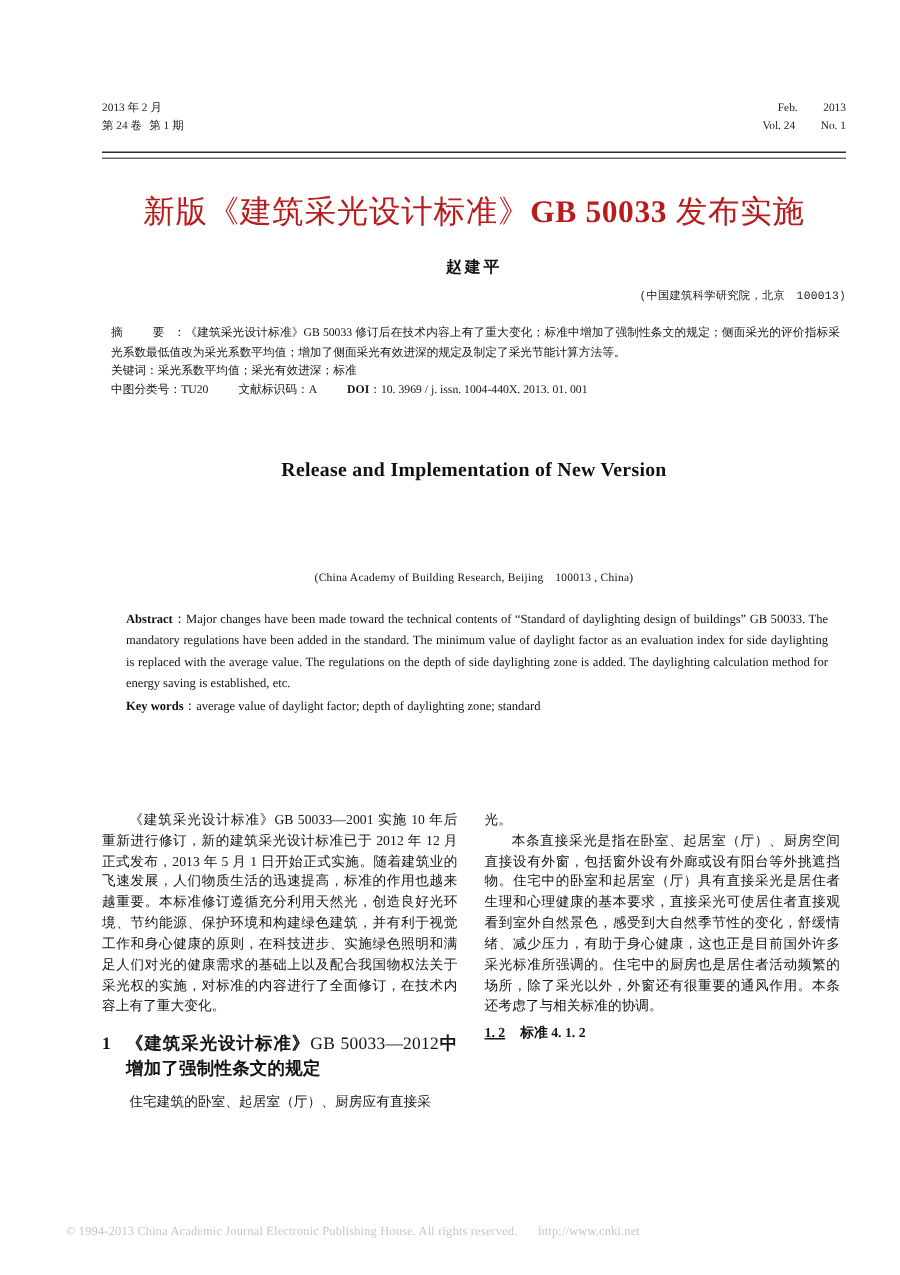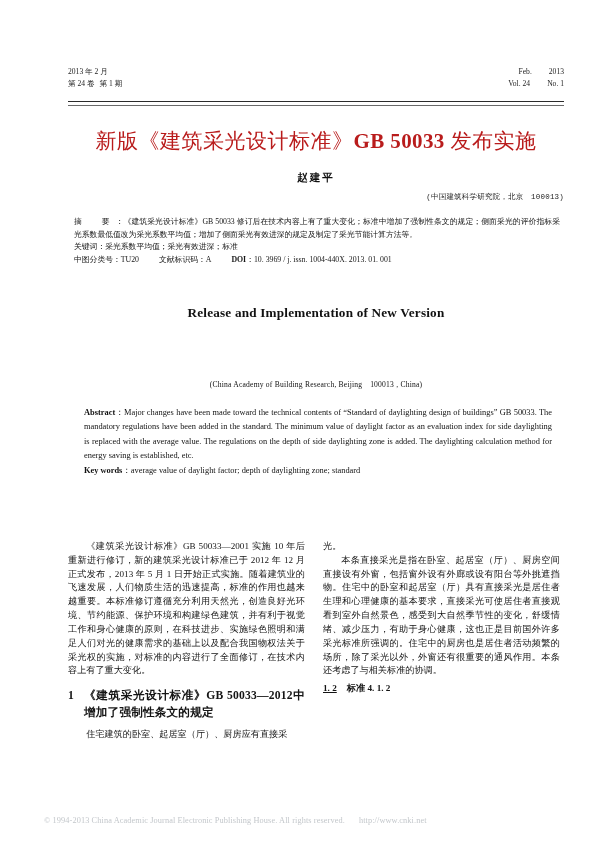--- a/index.html
+++ b/index.html
@@ -199,21 +199,21 @@
   .h1 .num { flex: 0 0 auto; }
   .h1 .txt { flex: 1 1 auto; }
   .h2 {
     display: flex;
     gap: 10px;
     font-size: 9.2px;
     font-weight: bold;
     margin: 4px 0 1px 0;
   }
   .h2 .num { flex: 0 0 auto; text-decoration: underline; }
-  .lat { font-weight: bold; }
+  .lat { font-weight: normal; }
 
   
   .footer {
     position: absolute;
     left: 28px;
     top: 816px;
     width: 544px;
     font-size: 8.3px;
     color: #c3c7cb;
     letter-spacing: .1px;

